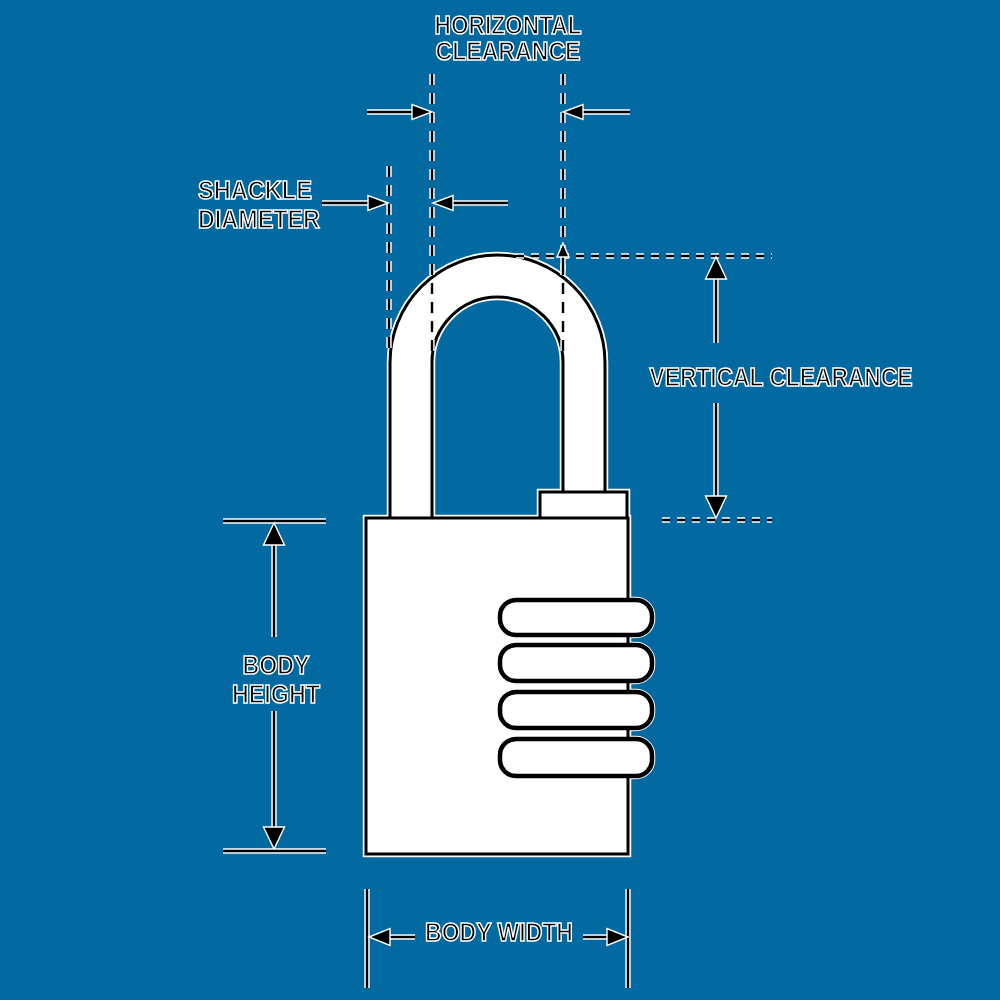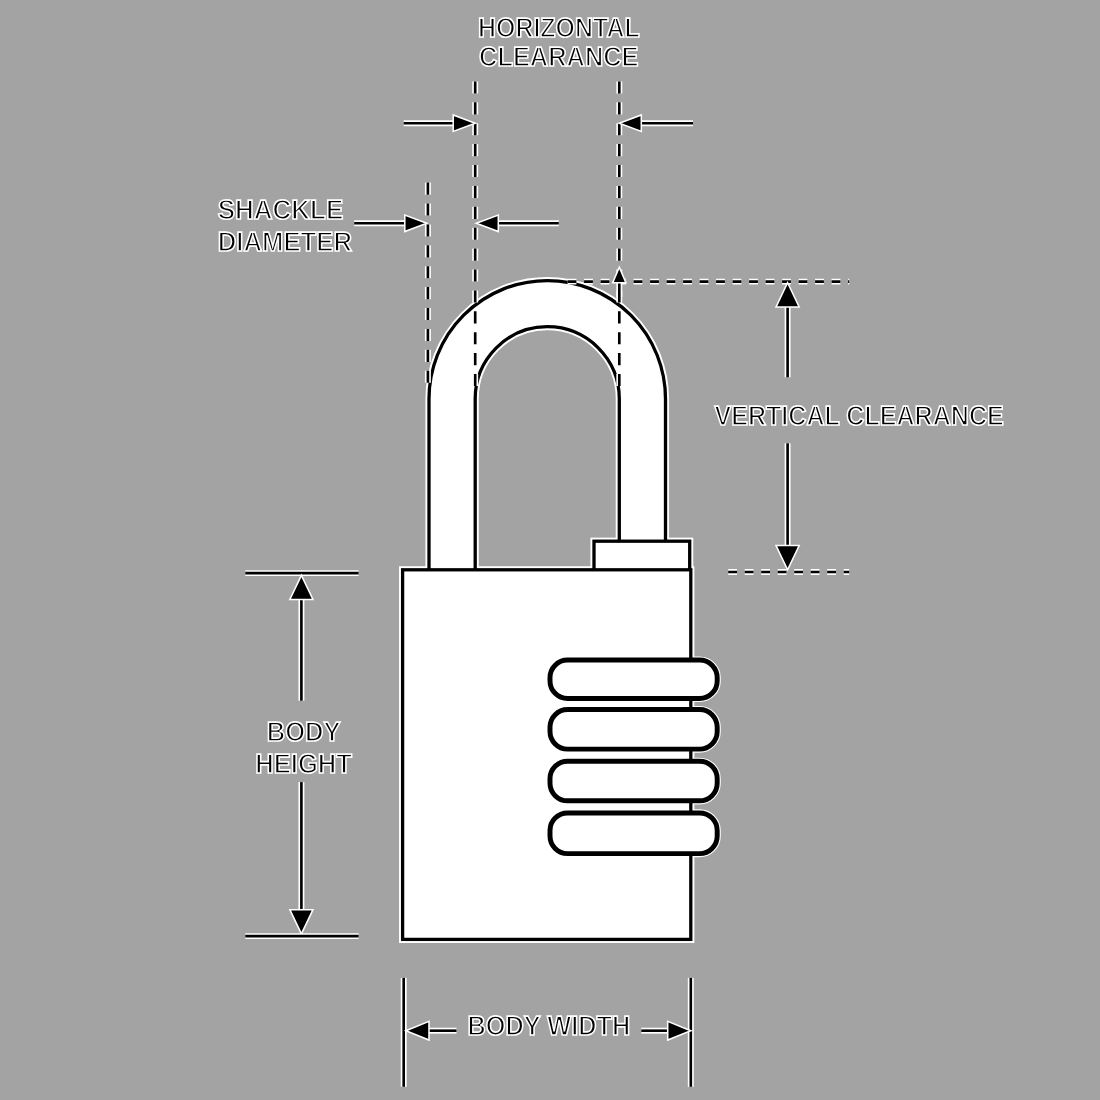--- a/index.html
+++ b/index.html
@@ -1,19 +1,19 @@
 <!DOCTYPE html>
 <html><head>
 <meta charset="utf-8">
 <style>
   html,body{margin:0;padding:0;background:#000;}
   .stage{
     position:relative;
     width:1000px;height:1000px;
-    background:#a3a3a3;
+    background:#0369a1;
     overflow:hidden;
   }
   svg{display:block;width:1000px;height:1000px;}
 
   
   .shape-halo{fill:#fff;stroke:#fff;stroke-width:6.5;}
   .shape{fill:#fff;stroke:#000;stroke-width:3;}
   .dial{stroke-width:4.5;}
 
   

